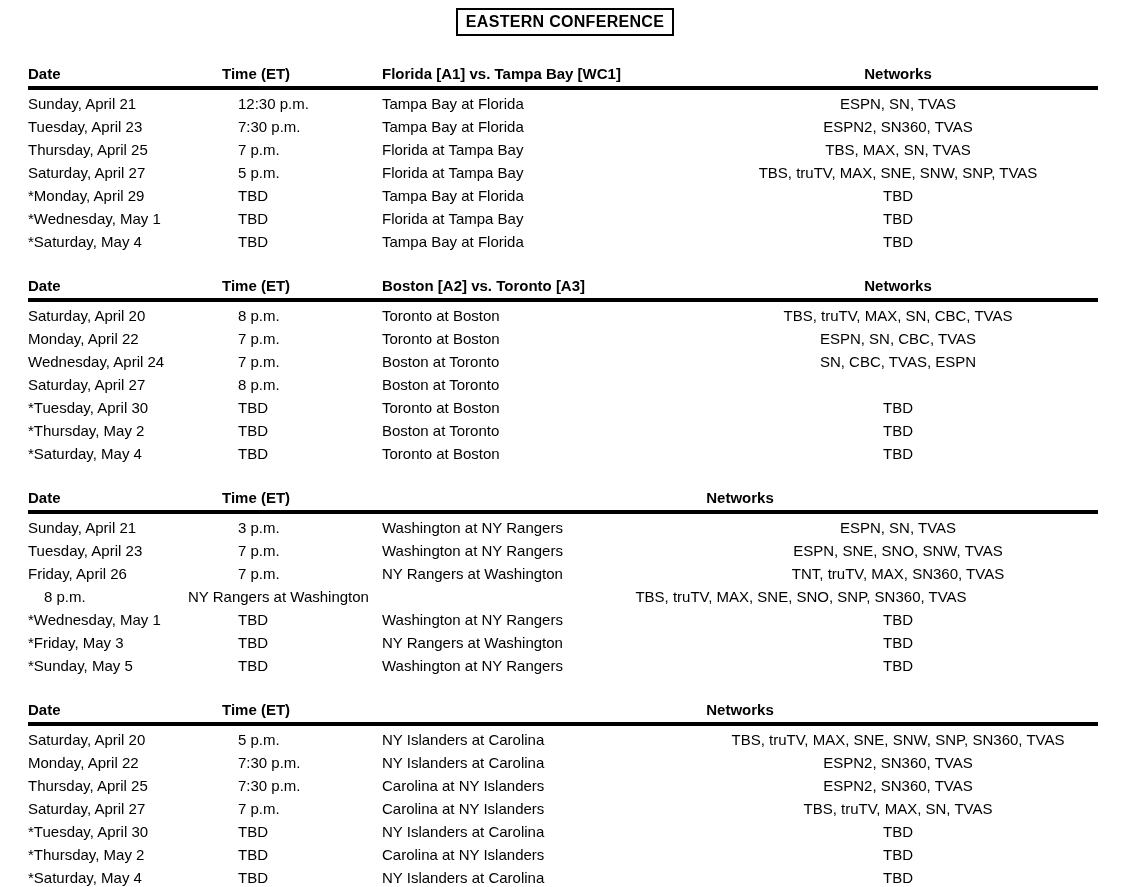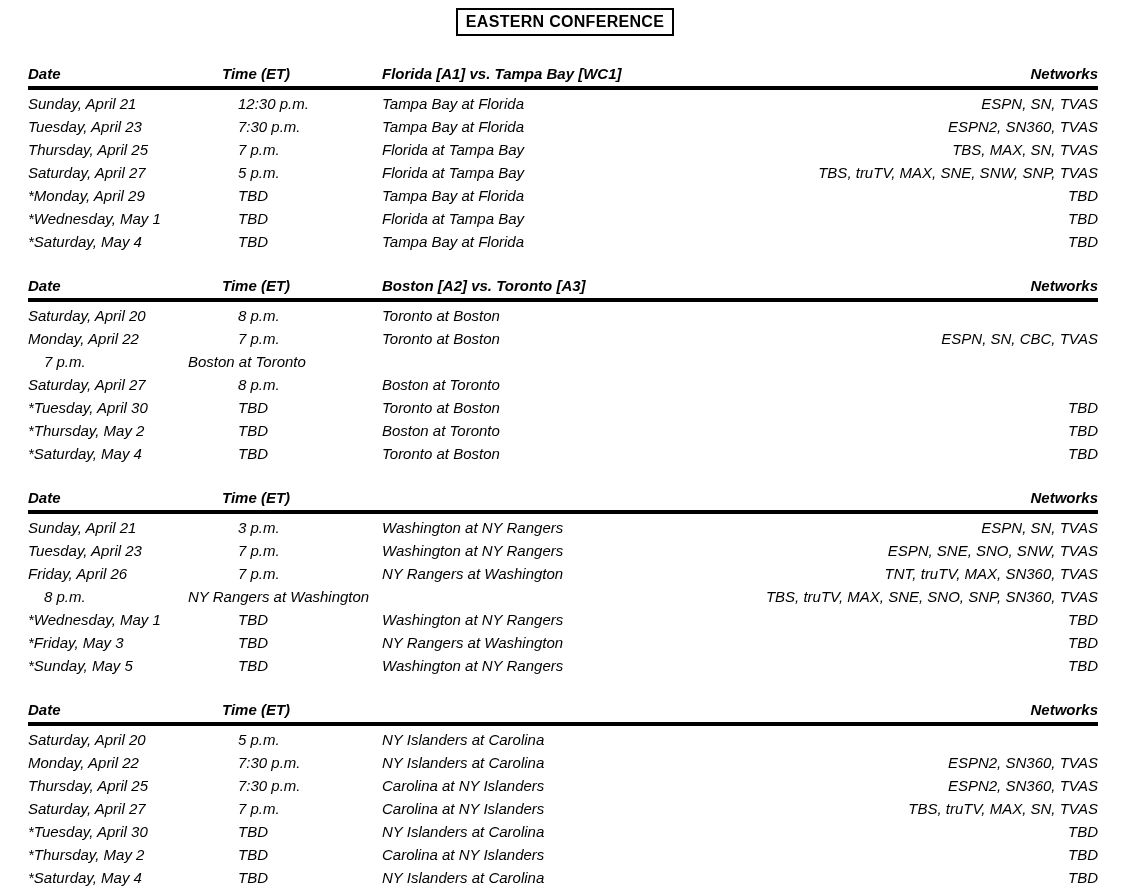--- a/index.html
+++ b/index.html
@@ -19,27 +19,27 @@
     display: inline-block;
     border: 2px solid #000;
     padding: 3px 8px;
     font-weight: bold;
     font-size: 16px;
     letter-spacing: 0.3px;
   }
 
   .series { margin: 0 32px 21px 28px; }
 
-  .row { display: flex; line-height: 23px; white-space: nowrap; font-style: italic; }
+  .row { display: flex; line-height: 23px; white-space: nowrap; }
   .row.header { font-weight: bold; }
 
   .c.date  { width: 194px; }
   .c.time  { width: 160px; }
   .c.match { width: 316px; }
-  .c.nets  { flex: 1; text-align: right; }
+  .c.nets  { flex: 1; text-align: center; }
   .row:not(.header) .c.time { padding-left: 16px; }
 
   .rule {
     height: 2px;
     border-top: 2px solid #000;
     border-bottom: 2px solid #000;
     margin: 1px 0 2px 0;
   }
 </style>
 </head>
@@ -119,32 +119,35 @@
       <div class="c match">Boston [A2] vs. Toronto [A3]</div>
       <div class="c nets">Networks</div>
     </div>
     <div class="rule"></div>
     <div class="rows">
 
         <div class="row">
           <div class="c date">Saturday, April 20</div>
           <div class="c time">8 p.m.</div>
           <div class="c match">Toronto at Boston</div>
+          <div class="c nets">TBS, truTV, MAX, SN, CBC, TVAS</div>
         </div>
 
         <div class="row">
           <div class="c date">Monday, April 22</div>
           <div class="c time">7 p.m.</div>
           <div class="c match">Toronto at Boston</div>
           <div class="c nets">ESPN, SN, CBC, TVAS</div>
         </div>
 
         <div class="row">
+          <div class="c date">Wednesday, April 24</div>
           <div class="c time">7 p.m.</div>
           <div class="c match">Boston at Toronto</div>
+          <div class="c nets">SN, CBC, TVAS, ESPN</div>
         </div>
 
         <div class="row">
           <div class="c date">Saturday, April 27</div>
           <div class="c time">8 p.m.</div>
           <div class="c match">Boston at Toronto</div>
         </div>
 
         <div class="row">
           <div class="c date">*Tuesday, April 30</div>
@@ -234,20 +237,21 @@
       <div class="c time">Time (ET)</div>
       <div class="c nets">Networks</div>
     </div>
     <div class="rule"></div>
     <div class="rows">
 
         <div class="row">
           <div class="c date">Saturday, April 20</div>
           <div class="c time">5 p.m.</div>
           <div class="c match">NY Islanders at Carolina</div>
+          <div class="c nets">TBS, truTV, MAX, SNE, SNW, SNP, SN360, TVAS</div>
         </div>
 
         <div class="row">
           <div class="c date">Monday, April 22</div>
           <div class="c time">7:30 p.m.</div>
           <div class="c match">NY Islanders at Carolina</div>
           <div class="c nets">ESPN2, SN360, TVAS</div>
         </div>
 
         <div class="row">

